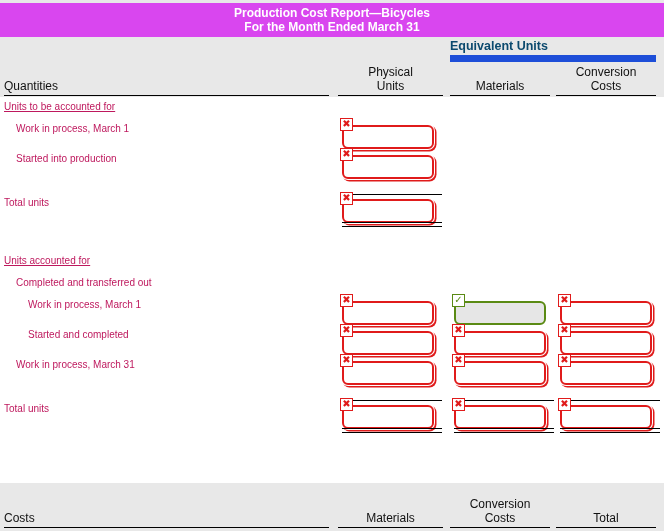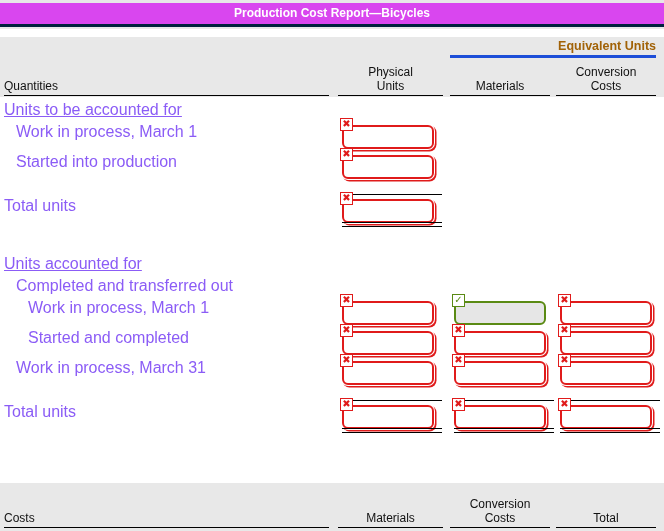--- a/index.html
+++ b/index.html
@@ -32,42 +32,42 @@
   .banner-rule { height: 3px; background: #00213e; }
   .banner-gap { height: 2px; background: #e8e8e8; }
 
   
   .headblock {
     position: absolute; left: 0; top: 37px; width: 664px; height: 60px;
     background: #e8e8e8;
   }
   .eq-units {
     position: absolute; left: 450px; top: 2px; width: 206px;
-    text-align: right; font-weight: bold; font-size: 12.5px; color: #a16207;
-    border-bottom: 3px solid #1d4ed8; padding-bottom: 2px;
+    text-align: left; font-weight: bold; font-size: 12.5px; color: #0c4a6e;
+    border-bottom: 7px solid #1d4ed8; padding-bottom: 2px;
   }
   .colhead {
     position: absolute; bottom: 1px;
     text-align: center; font-weight: normal; font-size: 12px; color: #111;
     line-height: 14px;
     border-bottom: 1px solid #000;
     padding-bottom: 2px;
   }
   .ch-quant { left: 4px; width: 325px; text-align: left; }
   .ch-phys  { left: 338px; width: 105px; }
   .ch-mat   { left: 450px; width: 100px; }
   .ch-conv  { left: 556px; width: 100px; }
 
   
   .body { position: absolute; left: 0; top: 97px; width: 664px; }
   .row { position: relative; height: 30px; }
 
   .label {
     position: absolute; left: 4px; top: 4px;
-    font-size: 16px; color: #8b5cf6; white-space: nowrap;
+    font-size: 10px; color: #be185d; white-space: nowrap;
   }
   .label.ind0 { left: 4px; }
   .label.ind1 { left: 16px; }
   .label.ind2 { left: 28px; }
   .label.underline { text-decoration: underline; }
 
   
   .cell { position: absolute; top: 0; width: 105px; height: 30px; }
   .cell.c-phys { left: 338px; }
   .cell.c-mat  { left: 450px; }
@@ -126,20 +126,21 @@
 </style>
 </head>
 <body>
 
 <div class="page">
 
   <div class="banner-wrap">
     <div class="banner-top-gap"></div>
     <div class="banner">
       <div>Production Cost Report—Bicycles</div>
+      <div>For the Month Ended March 31</div>
     </div>
     <div class="banner-rule"></div>
     <div class="banner-gap"></div>
   </div>
 
   <div class="headblock">
     <div class="eq-units">Equivalent Units</div>
     <div class="colhead ch-quant">Quantities</div>
     <div class="colhead ch-phys">
       <span>Physical</span><br>

